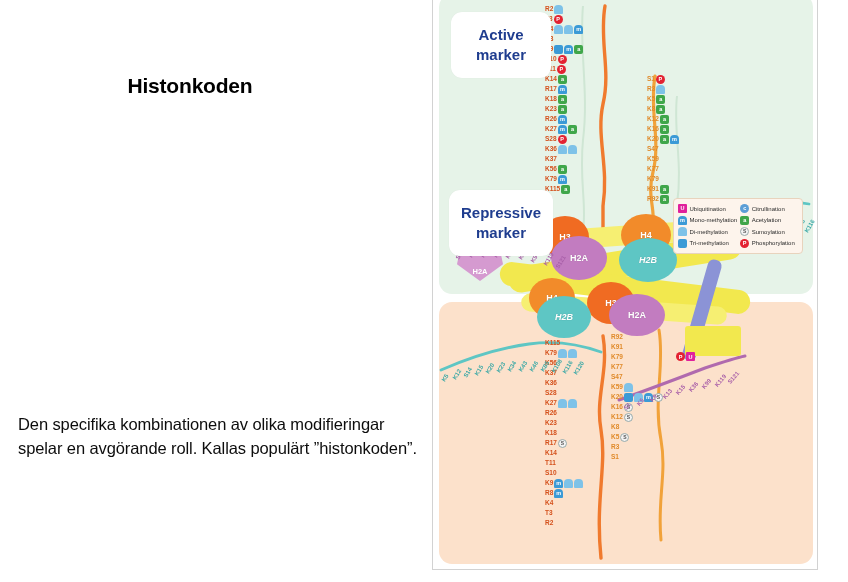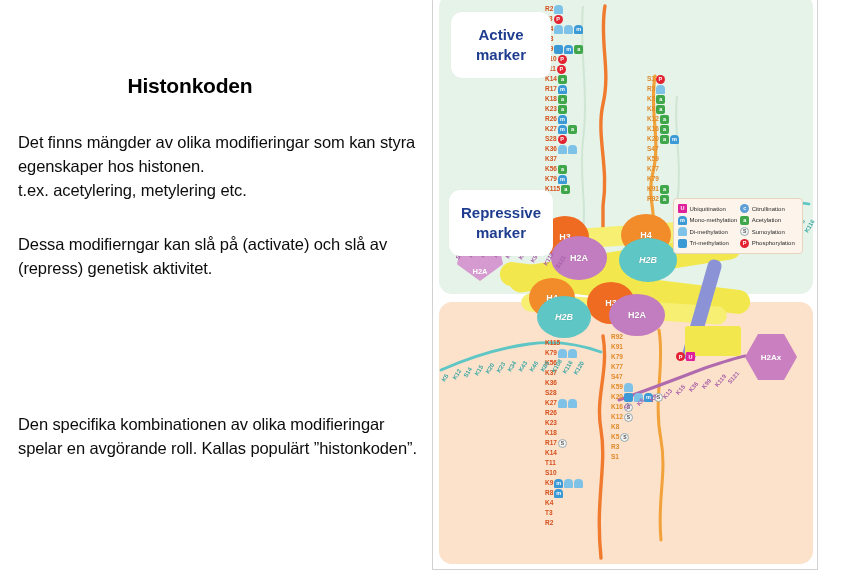--- a/index.html
+++ b/index.html
@@ -218,22 +218,20 @@
     transform-origin: left center;
   }
 </style>
 </head>
 <body>
 
 <div id="slide">
 
   <div id="text-col">
     <div id="slide-title">Histonkoden</div>
-    <div class="para" id="para-1">Det finns mängder av olika modifieringar som kan styra egenskaper hos histonen.<br>t.ex. acetylering, metylering etc.</div>
-    <div class="para" id="para-2">Dessa modifierngar kan slå på (activate) och slå av (repress) genetisk aktivitet.</div>
     <div class="para" id="para-4">Den specifika kombinationen av olika modifieringar spelar en avgörande roll. Kallas populärt ”histonkoden”.</div>
   </div>
 
   <div id="figure-frame">
 
     <div class="panel" id="panel-active"></div>
     <div class="panel" id="panel-repressive"></div>
 
     <svg id="tails" viewBox="0 0 386 570">
 
@@ -270,21 +268,20 @@
       <div class="blob b-h4" style="left:188px; top:214px; width:50px; height:42px;">H4</div>
       <div class="blob b-h2a" style="left:118px; top:236px; width:56px; height:44px;">H2A</div>
       <div class="blob b-h2b" style="left:186px; top:238px; width:58px; height:44px;">H2B</div>
 
       <div class="blob b-h4" style="left:96px;  top:278px; width:46px; height:40px;">H4</div>
       <div class="blob b-h3" style="left:154px; top:282px; width:48px; height:42px;">H3</div>
       <div class="blob b-h2b" style="left:104px; top:296px; width:54px; height:42px;">H2B</div>
       <div class="blob b-h2a" style="left:176px; top:294px; width:56px; height:42px;">H2A</div>
 
       <div id="h2a-small">H2A</div>
-      <div id="h2ax">H2Ax</div>
 
       <div class="ptm ptm-phos circle" style="position:absolute; left:55px; top:233px;">P</div>
       <div class="ptm ptm-phos circle" style="position:absolute; left:243px; top:352px;">P</div>
       <div class="ptm ptm-ub" style="position:absolute; left:253px; top:352px;">U</div>
     </div>
 
     <div class="chain c-h3 rtl" id="chain-h3-active" style="left:112px; top:4px; width:66px; align-items:flex-start;">
         <div class="res">
           <span>R2</span>
           <span class="ptm ptm-di"></span>

